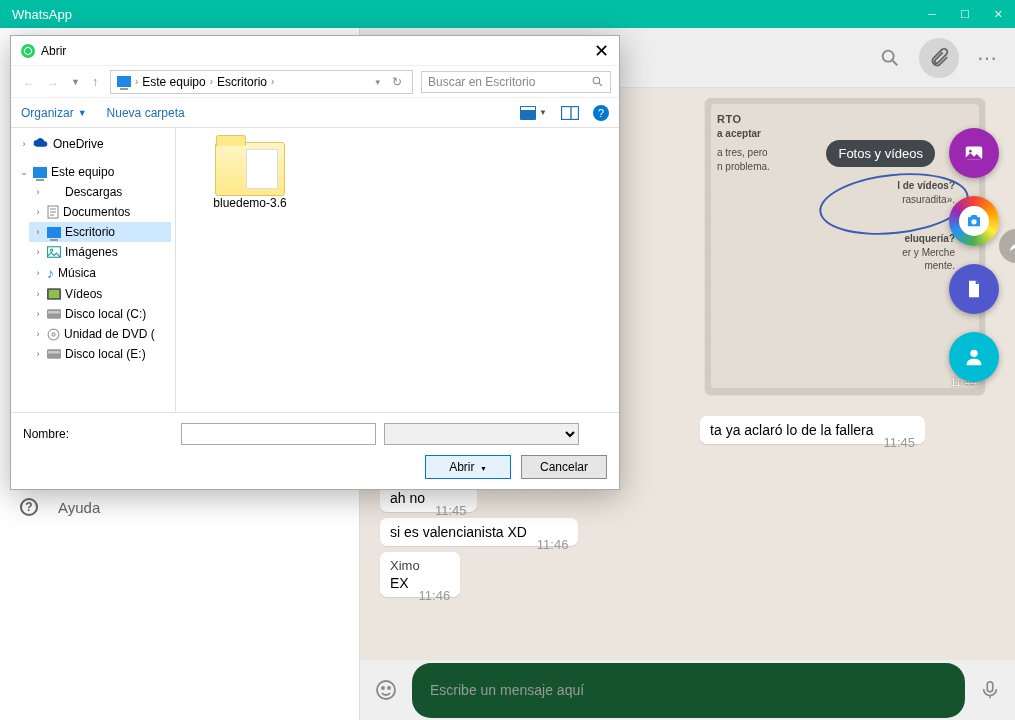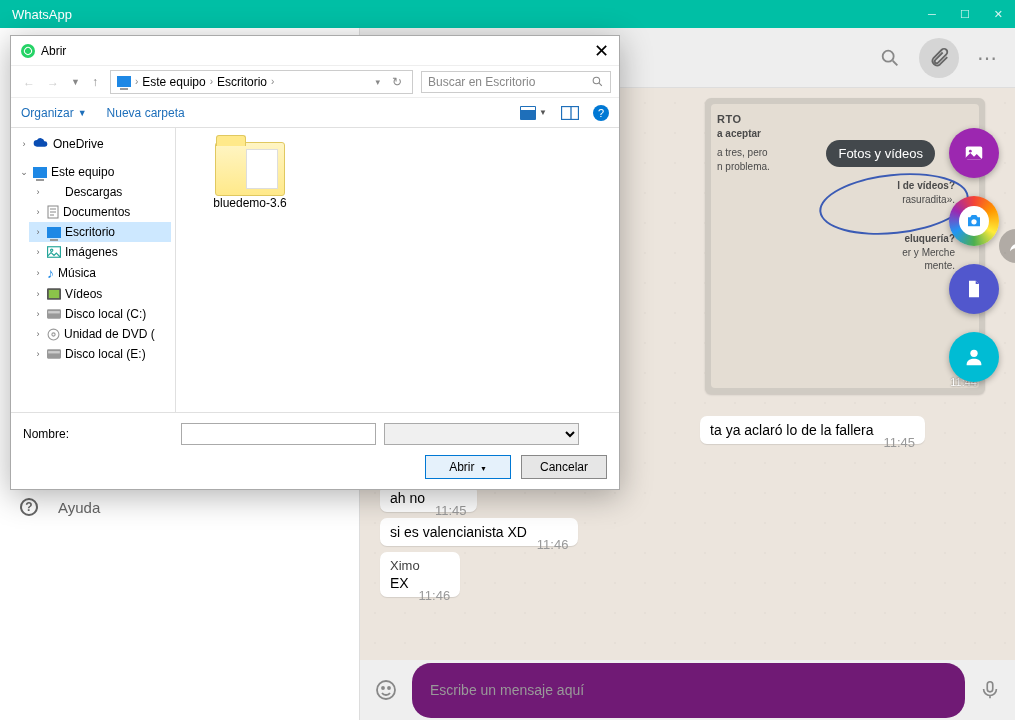--- a/index.html
+++ b/index.html
@@ -22,21 +22,21 @@
 .messages{flex:1;padding:10px 90px 10px 20px;overflow-y:auto;position:relative;z-index:1;display:flex;flex-direction:column;gap:6px}
 .msg{display:flex}
 .bubble{background:#fff;border-radius:7px;padding:6px 10px;box-shadow:0 1px 1px rgba(0,0,0,.1);font-size:14px;position:relative;max-width:420px}
 .bubble .time{font-size:13px;color:#999;margin-left:6px;position:relative;top:12px}
 .sender{color:#404040;font-weight:400;font-size:13px;margin-bottom:2px}
 .img-msg{width:280px;height:296px;background:#d0cbc3;border-radius:6px;box-shadow:0 1px 2px rgba(0,0,0,.15);position:relative;margin-left:auto;margin-right:-60px}
 .img-msg .imgtime{position:absolute;bottom:6px;right:8px;color:#fff;font-size:11px;text-shadow:0 0 2px rgba(0,0,0,.6)}
 .fwd-ic{position:absolute;right:-48px;top:50%;transform:translateY(-50%);width:34px;height:34px;border-radius:50%;background:rgba(0,0,0,.25);display:flex;align-items:center;justify-content:center}
 .compose{height:60px;background:#efefef;display:flex;align-items:center;padding:0 14px;gap:14px;position:relative;z-index:1}
 .comp-ic{color:#888;cursor:pointer}
-.input-box{flex:1;height:55px;background:#701a75;border-radius:19px;padding:12px 18px;display:flex;align-items:center;color:#999;font-size:14px}
+.input-box{flex:1;height:55px;background:#14532d;border-radius:19px;padding:12px 18px;display:flex;align-items:center;color:#999;font-size:14px}
 .fab-col{position:absolute;right:16px;top:100px;display:flex;flex-direction:column;gap:18px;z-index:3;align-items:flex-end}
 .fab-row{display:flex;align-items:center;gap:14px}
 .fab-label{background:#43484c;color:#fff;font-size:13px;padding:6px 12px;border-radius:14px;white-space:nowrap}
 .fab{width:50px;height:50px;border-radius:50%;display:flex;align-items:center;justify-content:center;box-shadow:0 2px 6px rgba(0,0,0,.3);cursor:pointer}
 .fab.purple{background:#9c27b0}
 .fab.rainbow{background:conic-gradient(#f44336,#ff9800,#ffeb3b,#4caf50,#2196f3,#9c27b0,#f44336)}
 .fab.blue{background:#5157cd}
 .fab.cyan{background:#00bcd4}
 .dialog{position:absolute;left:10px;top:35px;width:610px;height:455px;background:#fff;border:1px solid #aaa;box-shadow:0 6px 30px rgba(0,0,0,.3);z-index:50;display:flex;flex-direction:column;font-size:12px}
 .dlg-title{height:30px;display:flex;align-items:center;padding:0 10px;gap:6px;border-bottom:1px solid #eee}

